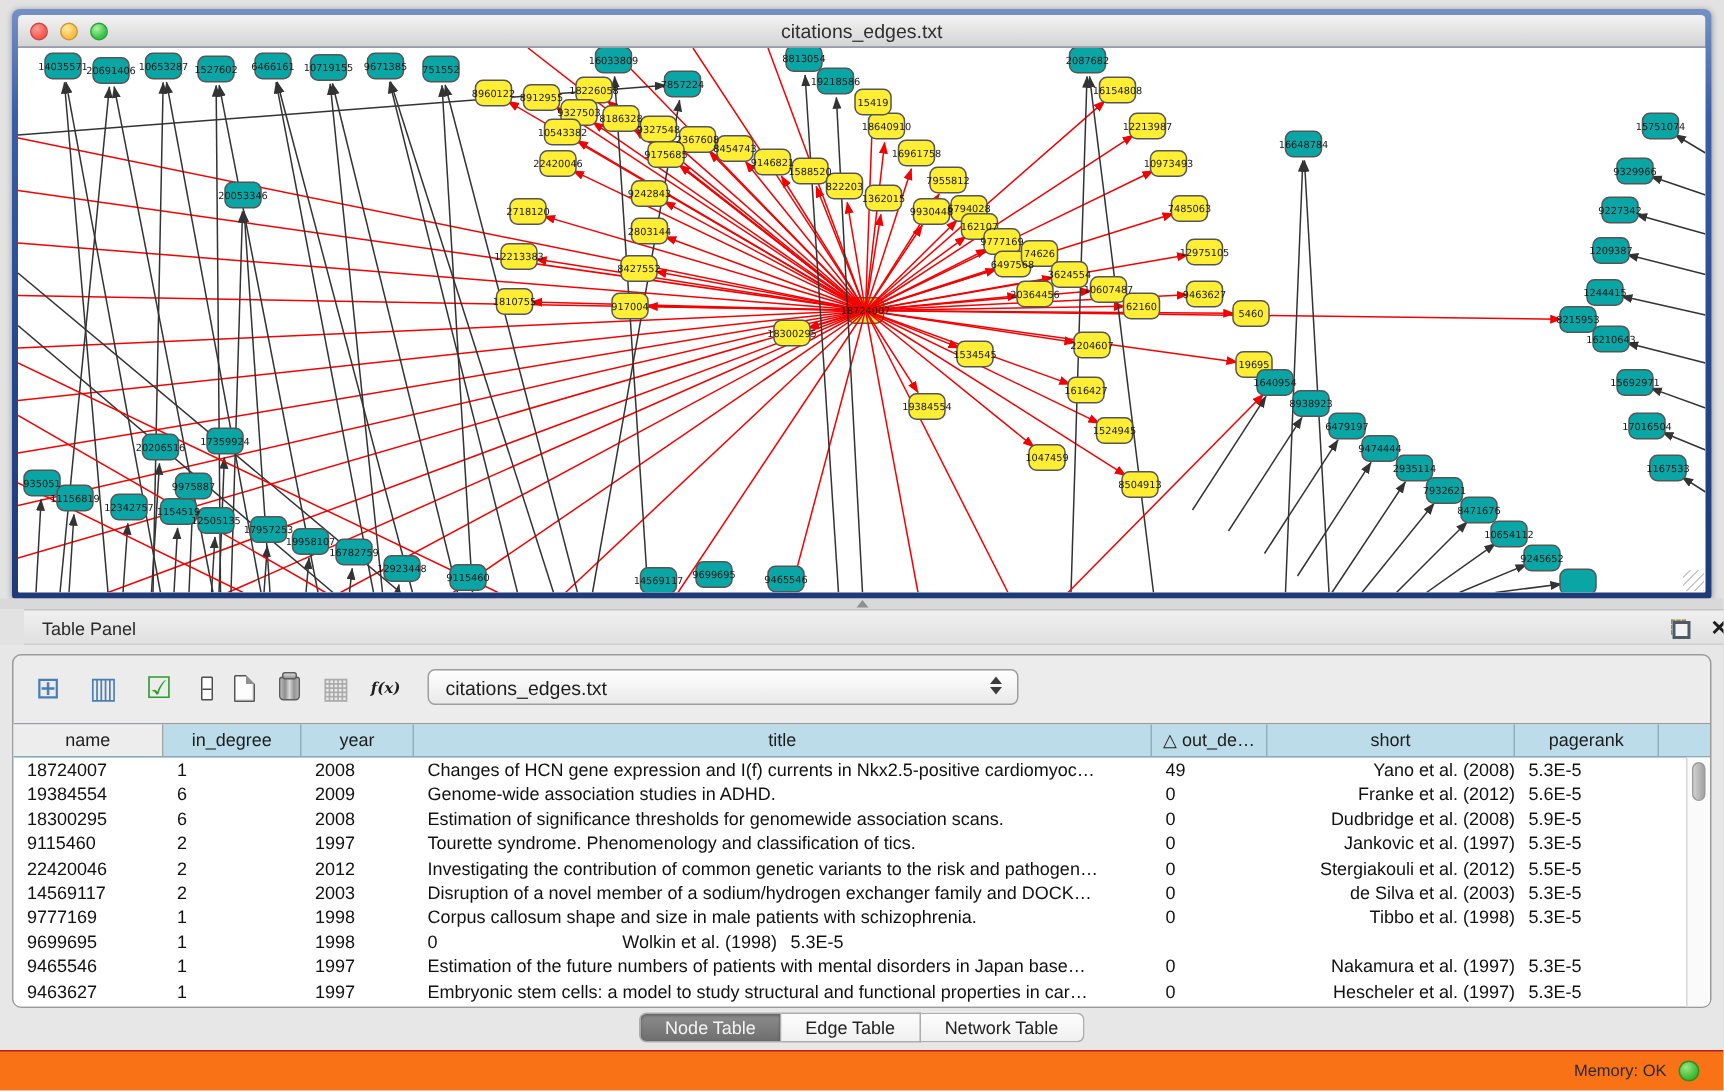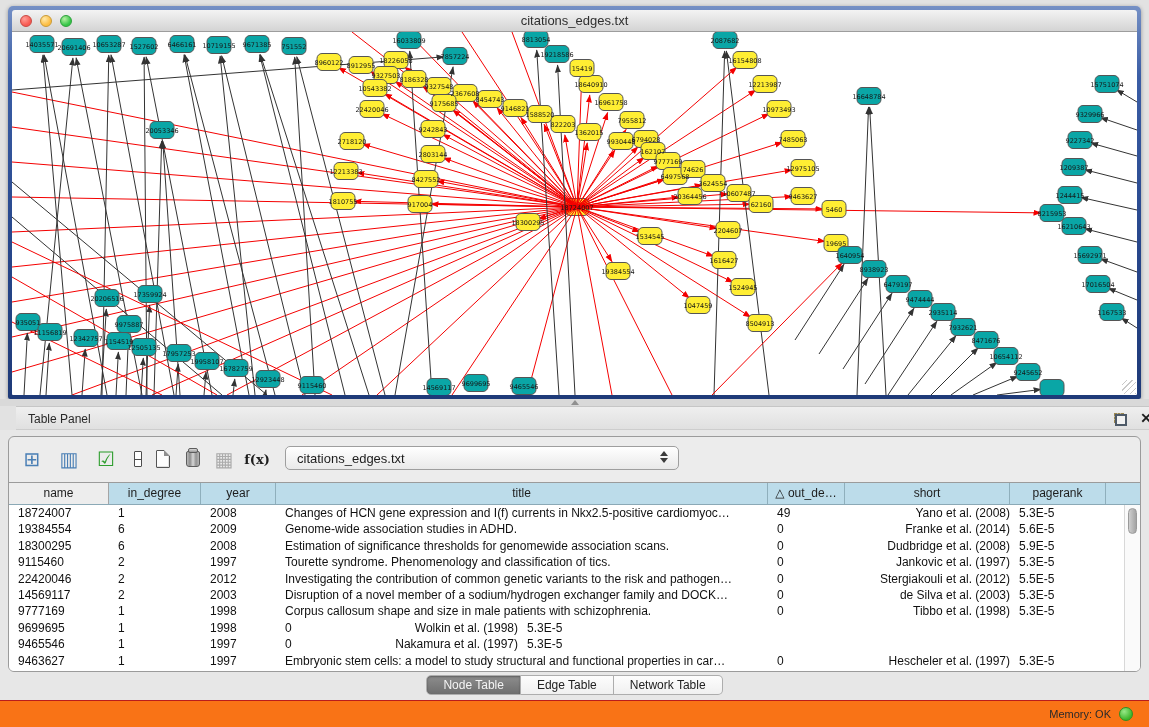--- a/index.html
+++ b/index.html
@@ -47,21 +47,21 @@
   .rows-icon { width:8px; height:16px; border:1px solid #4d4d4d; border-radius:1px; background:#fff; position:relative; }
   .rows-icon::after { content:""; position:absolute; left:0; right:0; top:7px; height:1px; background:#4d4d4d; }
   .doc-icon { width:14px; height:18px; background:#fdfdfd; border:1px solid #555; border-radius:1px; position:relative;
     box-shadow:inset -1px -1px 0 #e2e2e2; }
   .doc-icon::before { content:""; position:absolute; top:-1px; right:-1px; width:0; height:0;
     border-style:solid; border-width:0 6px 6px 0; border-color:#ececec #ececec #8f8f8f #fdfdfd; }
   .trash-icon { width:14px; height:16px; border:1px solid #5d5d5d; border-radius:2px 2px 3px 3px; position:relative;
     background:linear-gradient(90deg,#b9b9b9,#8e8e8e 25%,#d6d6d6 50%,#939393 75%,#b5b5b5); }
   .trash-icon::before { content:""; position:absolute; top:-4px; left:1px; right:1px; height:3px;
     background:linear-gradient(180deg,#d8d8d8,#9a9a9a); border:1px solid #5d5d5d; border-radius:2px; }
-  .fx-icon { font-family:"DejaVu Serif", serif; font-weight:bold; font-size:13px; color:#1e1e1e; }
+  .fx-icon { font-family:"DejaVu Serif", serif; font-style:italic; font-weight:bold; font-size:10px; color:#1e1e1e; }
   .combo { position:absolute; left:276px; top:9px; width:394px; height:24px; border:1px solid #9e9e9e; border-radius:5px;
     background:linear-gradient(180deg,#ffffff,#e9e9e9); font-size:13px; color:#1c1c1c; }
   .combo-value { position:absolute; left:11px; top:4px; }
   .combo-arrows { position:absolute; right:9px; top:4px; width:9px; }
   .combo-arrows i { display:block; width:0; height:0; border-left:4px solid transparent; border-right:4px solid transparent; }
   .combo-arrows .up { border-bottom:5px solid #3c3c3c; margin-bottom:2px; }
   .combo-arrows .dn { border-top:5px solid #3c3c3c; }
 
   
   .tbl { position:absolute; left:0; top:45px; right:0; bottom:0; background:#ffffff; border-top:1px solid #9b9b9b; }
@@ -740,21 +740,21 @@
               <div class="td" style="width: 77px;">49</div>
               <div class="td center" style="width: 165px;">Yano et al. (2008)</div>
               <div class="td" style="width: 96px;">5.3E-5</div>
             </div>
             <div class="tr">
               <div class="td" style="width: 100px;">19384554</div>
               <div class="td" style="width: 92px;">6</div>
               <div class="td" style="width: 75px;">2009</div>
               <div class="td" style="width: 492px;">Genome-wide association studies in ADHD.</div>
               <div class="td" style="width: 77px;">0</div>
-              <div class="td center" style="width: 165px;">Franke et al. (2014)</div>
+              <div class="td center" style="width: 165px;">Franke et al. (2012)</div>
               <div class="td" style="width: 96px;">5.6E-5</div>
             </div>
             <div class="tr">
               <div class="td" style="width: 100px;">18300295</div>
               <div class="td" style="width: 92px;">6</div>
               <div class="td" style="width: 75px;">2008</div>
               <div class="td" style="width: 492px;">Estimation of significance thresholds for genomewide association scans.</div>
               <div class="td" style="width: 77px;">0</div>
               <div class="td center" style="width: 165px;">Dudbridge et al. (2008)</div>
               <div class="td" style="width: 96px;">5.9E-5</div>
@@ -800,20 +800,21 @@
               <div class="td" style="width: 92px;">1</div>
               <div class="td" style="width: 75px;">1998</div>
               <div class="td" style="width: 77px;">0</div>
               <div class="td center" style="width: 165px;">Wolkin et al. (1998)</div>
               <div class="td" style="width: 96px;">5.3E-5</div>
             </div>
             <div class="tr">
               <div class="td" style="width: 100px;">9465546</div>
               <div class="td" style="width: 92px;">1</div>
               <div class="td" style="width: 75px;">1997</div>
+              <div class="td" style="width: 492px;">Estimation of the future numbers of patients with mental disorders in Japan base…</div>
               <div class="td" style="width: 77px;">0</div>
               <div class="td center" style="width: 165px;">Nakamura et al. (1997)</div>
               <div class="td" style="width: 96px;">5.3E-5</div>
             </div>
             <div class="tr">
               <div class="td" style="width: 100px;">9463627</div>
               <div class="td" style="width: 92px;">1</div>
               <div class="td" style="width: 75px;">1997</div>
               <div class="td" style="width: 492px;">Embryonic stem cells: a model to study structural and functional properties in car…</div>
               <div class="td" style="width: 77px;">0</div>

